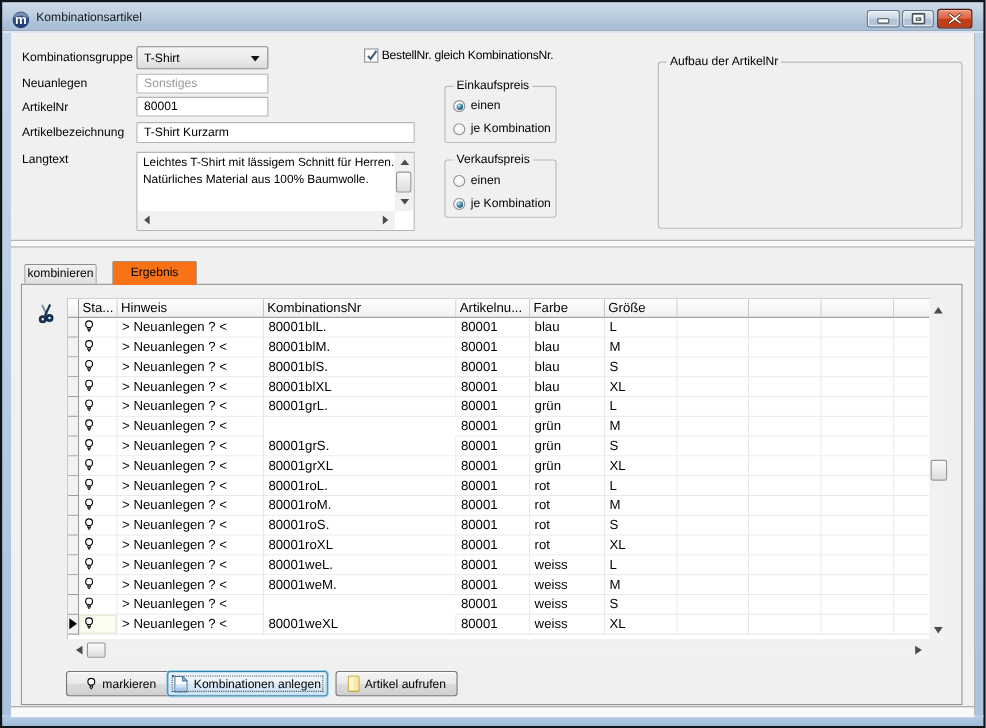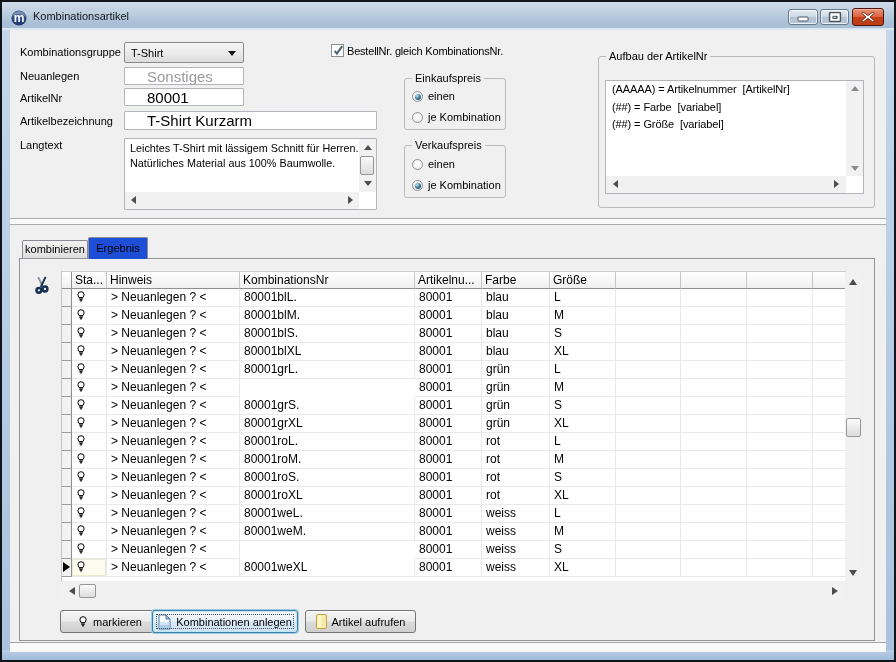--- a/index.html
+++ b/index.html
@@ -13,35 +13,35 @@
 #client{position:absolute;left:10px;top:30px;width:876px;height:612px;background:#f0f0f0}
 #status{position:absolute;left:10px;top:642px;width:876px;height:10px;background:#f9f9f9;border-top:1px solid #a5a5a5}
 #appicon{position:absolute;left:11px;top:10px}
 #apptitle{position:absolute;left:33px;top:10px;font-size:11px;font-weight:normal;color:#14181d}
 .capbtn{position:absolute;top:9px;height:16px;border-radius:3px}
 #btnmin{left:788px;width:30px;border:1px solid #67798e;background:linear-gradient(180deg,#e6ecf3 0%,#ccd8e5 48%,#b4c4d6 52%,#b6c6d8 100%);box-shadow:inset 0 0 0 1px rgba(255,255,255,.7)}
 #btnmax{left:820px;width:29px;border:1px solid #67798e;background:linear-gradient(180deg,#e6ecf3 0%,#ccd8e5 48%,#b4c4d6 52%,#b6c6d8 100%);box-shadow:inset 0 0 0 1px rgba(255,255,255,.7)}
 #btncls{left:852px;top:8px;width:32px;height:18px;border:1px solid #4d150b;background:linear-gradient(180deg,#eb9579 0%,#dd6240 48%,#c63e16 52%,#bd3c18 100%);box-shadow:inset 0 1px 0 #f3b49e}
 .capglyph{position:absolute;left:50%;top:50%;transform:translate(-50%,-50%)}
 .lbl{position:absolute;left:20px;font-size:11px;line-height:13px;color:#000;white-space:nowrap}
-.tb{position:absolute;background:#fff;border:1px solid #b2b5bb;border-radius:1px;font-size:15px;padding-left:22px;display:flex;align-items:center}
+.tb{position:absolute;background:#fff;border:1px solid #b2b5bb;border-radius:1px;font-size:11px;padding-left:6px;display:flex;align-items:center}
 #combo{position:absolute;left:124px;top:42px;width:120px;height:21px;border:1px solid #8b8b8b;border-radius:2px;background:linear-gradient(180deg,#f5f5f5,#eaeaea 55%,#dcdcdc);display:flex;align-items:center;padding-left:6px;font-size:11px}
 #combo .arr{position:absolute;right:7px;top:8px;width:0;height:0;border-left:4px solid transparent;border-right:4px solid transparent;border-top:5px solid #111}
 .sb{position:absolute;background:#f1f1f1}
 .sbthumb{position:absolute;background:linear-gradient(180deg,#fbfbfb,#dcdcdc);border:1px solid #969696;border-radius:2px}
 .tri{position:absolute;width:0;height:0}
 .grp{position:absolute;border:1px solid #bababa;border-radius:3px}
 .grp .cap{position:absolute;left:7px;top:-7px;background:#f0f0f0;padding:0 3px;font-size:11px;line-height:13px;white-space:nowrap}
 .radio{position:absolute;width:11px;height:11px;border-radius:50%;border:1px solid #8e9094;background:radial-gradient(circle at 40% 35%,#ffffff,#e8e8e8)}
 .radio.sel:before{content:"";position:absolute;left:1.5px;top:1.5px;width:6px;height:6px;border-radius:50%;background:radial-gradient(circle at 35% 30%,#9fd4e8 10%,#37718c 55%,#14404f)}
 #cb{position:absolute;left:331px;top:44px;width:13px;height:13px;background:#fff;border:1px solid #8e9094}
 #split{position:absolute;left:10px;top:218px;width:876px;height:7px;background:#fafafa;border-top:1px solid #ababab;border-bottom:1px solid #ababab}
 .tab{position:absolute;border:1px solid #898c95;border-bottom:none;font-size:11px;text-align:center}
 #tab1{left:22px;top:240px;width:66px;height:18px;background:linear-gradient(180deg,#f1f1f1,#dfdfdf);border-radius:2px 2px 0 0;line-height:17px}
-#tab2{left:88px;top:237px;width:60px;height:22px;background:#1d4ed8;border-radius:2px 2px 0 0;line-height:20px;z-index:5}
+#tab2{left:102px;top:237px;width:77px;height:22px;background:#f97316;border-radius:2px 2px 0 0;line-height:20px;z-index:5}
 #tabpage{position:absolute;left:19px;top:258px;width:856px;height:383px;border:1px solid #919499;background:#f0f0f0}
 #grid{position:absolute;left:62px;top:272px;width:783px;height:309px;background:#fff}
 #gridedge{position:absolute;left:61px;top:271px;width:785px;height:1px;background:#cccccc}
 #gridedgeL{position:absolute;left:61px;top:271px;width:1px;height:310px;background:#c4c4c4}
 .hcell{position:absolute;top:0;height:17px;background:linear-gradient(180deg,#fefefe,#f5f5f5 70%,#efefef);border-right:1px solid #c3c6ca;border-bottom:1px solid #8e8e8e;font-size:12px;padding:1px 0 0 3px;white-space:nowrap;overflow:hidden}
 .grow{position:absolute;left:0;width:783px;height:18px}
 .gcell{position:absolute;top:0;height:18px;background:#fff;border-right:1px solid #e9e9e9;border-bottom:1px solid #e9e9e9;font-size:12px;line-height:17px;white-space:nowrap;overflow:hidden}
 .gcell.gut{left:0;width:10px;background:#f2f2f2;border-right:1px solid #8e8e8e;border-bottom:1px solid #9d9d9d}
 .bulb{display:block;margin:2px 0 0 4px}
 .rowptr{position:absolute;left:1px;top:3px;width:0;height:0;border-top:5.5px solid transparent;border-bottom:5.5px solid transparent;border-left:7px solid #000}
@@ -126,31 +126,20 @@
 <div class="grp" style="left:404px;top:145px;width:102px;height:53px">
     <div class="cap">Verkaufspreis</div>
 <div class="radio" style="left:7px;top:13px"></div>
     <div class="abs" style="left:23px;top:12px;line-height:13px">einen</div>
 <div class="radio sel" style="left:7px;top:34px"></div>
     <div class="abs" style="left:23px;top:33px;line-height:13px">je Kombination</div>
 </div>
 
 <div class="grp" style="left:598px;top:56px;width:277px;height:152px">
     <div class="cap">Aufbau der ArtikelNr</div>
-<div style="position:absolute;left:6px;top:23px;width:259px;height:114px;background:#fff;border:1px solid #b2b5bb">
-<div style="position:absolute;left:6px;top:0px;font-size:11px;line-height:17.5px;letter-spacing:-0.1px;white-space:nowrap">(AAAAA) = Artikelnummer&nbsp; [ArtikelNr]<br>(##) = Farbe&nbsp; [variabel]<br>(##) = Größe&nbsp; [variabel]</div>
-<div class="sb" style="right:0;top:0;width:17px;height:95px">
- <div class="tri" style="left:5px;top:5px;border-left:4px solid transparent;border-right:4px solid transparent;border-bottom:5px solid #8a8a8a"></div>
- <div class="tri" style="left:5px;bottom:5px;border-left:4px solid transparent;border-right:4px solid transparent;border-top:5px solid #8a8a8a"></div>
-</div>
-<div class="sb" style="left:0;bottom:0;width:240px;height:17px">
- <div class="tri" style="left:7px;top:4px;border-top:4px solid transparent;border-bottom:4px solid transparent;border-right:5px solid #4c4c4c"></div>
- <div class="tri" style="right:7px;top:4px;border-top:4px solid transparent;border-bottom:4px solid transparent;border-left:5px solid #4c4c4c"></div>
-</div>
-</div>
 </div>
 
 <div id="split"></div>
 <div id="tab1" class="tab">kombinieren</div>
 <div id="tab2" class="tab">Ergebnis</div>
 <div id="tabpage"></div>
 
 <svg style="position:absolute;left:35px;top:276px" width="14" height="18" viewBox="0 0 14 18">
     <g fill="none">
       <path d="M3.2 1.2 L7.6 10.2" stroke="#8493a6" stroke-width="1.9"></path>

